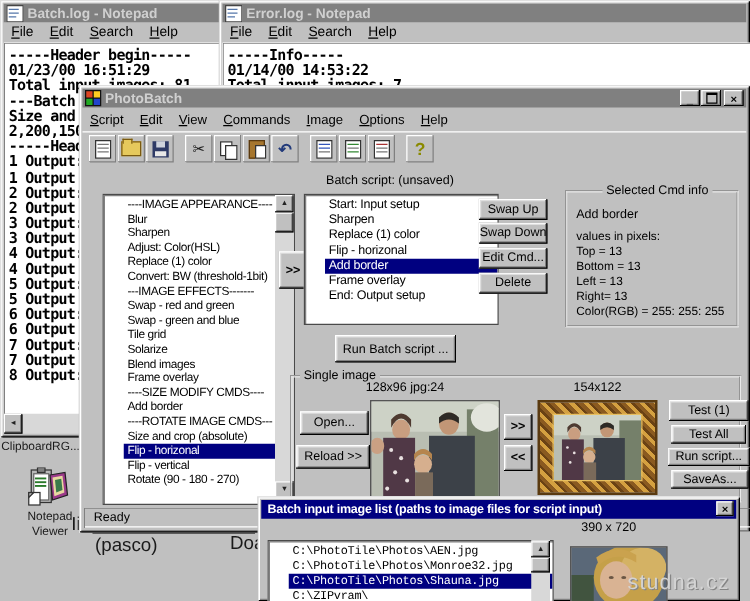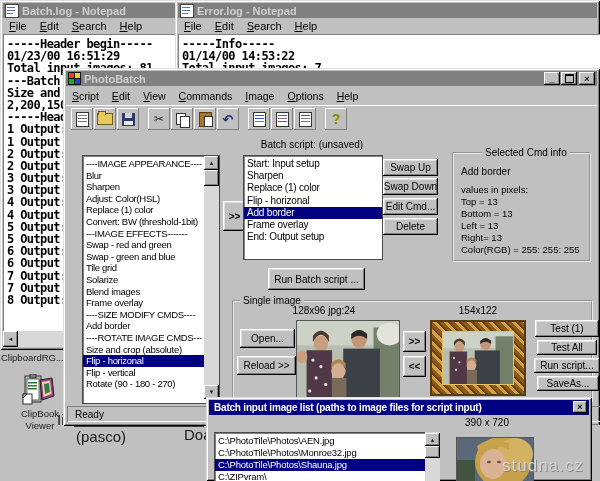--- a/index.html
+++ b/index.html
@@ -19,25 +19,25 @@
   .mi::first-letter{text-decoration:underline;}
   
   .btn{position:absolute;background:#c0c0c0;font-size:10px;text-align:center;
        box-shadow:inset -1px -1px 0 #000,inset 1px 1px 0 #fff,inset -2px -2px 0 #808080,inset 2px 2px 0 #dfdfdf;
        display:flex;align-items:center;justify-content:center;white-space:nowrap;cursor:default;}
   .capbtn{position:absolute;width:16px;height:13px;background:#c0c0c0;font-size:9px;font-weight:bold;
        box-shadow:inset -1px -1px 0 #000,inset 1px 1px 0 #fff,inset -2px -2px 0 #808080;
        display:flex;align-items:center;justify-content:center;}
   
   .listbox{position:absolute;background:#fff;border:1px solid #4a4a4a;
-           box-shadow:inset 1px 1px 0 #808080;overflow:hidden;padding:2px 0 0 0;}
+           box-shadow:inset 1px 1px 0 #808080;overflow:hidden;padding:2px 0 0 16px;}
   .li{font-size:9.5px;letter-spacing:-0.3px;line-height:11.6px;height:11.6px;
       padding-left:3px;white-space:nowrap;overflow:hidden;}
   .li2{font-size:10px;letter-spacing:-0.2px;line-height:12.2px;height:12.2px;padding-left:3px;white-space:nowrap;}
-  .li3{font-size:9.5px;letter-spacing:-0.2px;line-height:12px;height:12px;padding-left:3px;white-space:nowrap;}
+  .li3{font-size:9.5px;letter-spacing:-0.2px;line-height:12px;height:12px;padding-left:3px;white-space:nowrap;font-family:Liberation Mono, monospace;}
   .sel{background:#000080;color:#fff;}
   
   .sbar{position:absolute;background:#d8d8d8;}
   .sbtn{position:absolute;background:#c0c0c0;font-size:6px;color:#222;
         box-shadow:inset -1px -1px 0 #000,inset 1px 1px 0 #fff,inset -2px -2px 0 #808080;
         display:flex;align-items:center;justify-content:center;}
   .sthumb{position:absolute;background:#c0c0c0;
         box-shadow:inset -1px -1px 0 #000,inset 1px 1px 0 #fff,inset -2px -2px 0 #808080;}
   
   .group{position:absolute;border:2px groove #e8e8e8;}
@@ -79,21 +79,21 @@
       <rect x="6" y="8" width="9" height="1.5" fill="#2a7a2a"></rect>
       <rect x="6" y="11" width="9" height="1.5" fill="#2a7a2a"></rect>
       <rect x="6" y="14" width="9" height="1.5" fill="#2a7a2a"></rect>
       <path d="M18 6 L30 4 L32 22 L20 26 Z" fill="#9a3a8a" stroke="#222"></path>
       <path d="M20 8 L28 6.5 L29.5 20 L21.5 23 Z" fill="#e8d8a0"></path>
       <path d="M22 10 L27 9 L28 18 L23 20 Z" fill="#3a7a4a"></path>
       <rect x="1" y="20" width="9" height="10" fill="#fff" stroke="#333"></rect>
       <path d="M1 20 L5 20 L1 24 Z" fill="#c0c0c0" stroke="#333"></path>
     </svg>
   </div>
-  <div class="deskfrag" style="left:2px;top:408px;width:76px;text-align:center;font-size:9.5px;">ClipBook</div>
+  <div class="deskfrag" style="left:2px;top:408px;width:76px;text-align:center;font-size:9.5px;">Notepad</div>
   <div class="deskfrag" style="left:2px;top:420px;width:76px;text-align:center;font-size:9.5px;">Viewer</div>
 
   <div class="deskfrag" style="left:57px;top:411px;">Ii</div>
   <div class="abs" style="left:74px;top:426px;width:130px;height:1px;background:#3a3a3a;"></div>
   <div class="deskfrag" style="left:76px;top:428px;">(pasco)</div>
   <div class="deskfrag" style="left:184px;top:426px;">Doa</div>
 
   <div class="win" style="left:0;top:0;width:300px;height:350px;z-index:2;">
     <div class="tbar">
       <span style="display:inline-block;width:12px;height:12px;background:#fff;border:1px solid #444;position:relative;">

